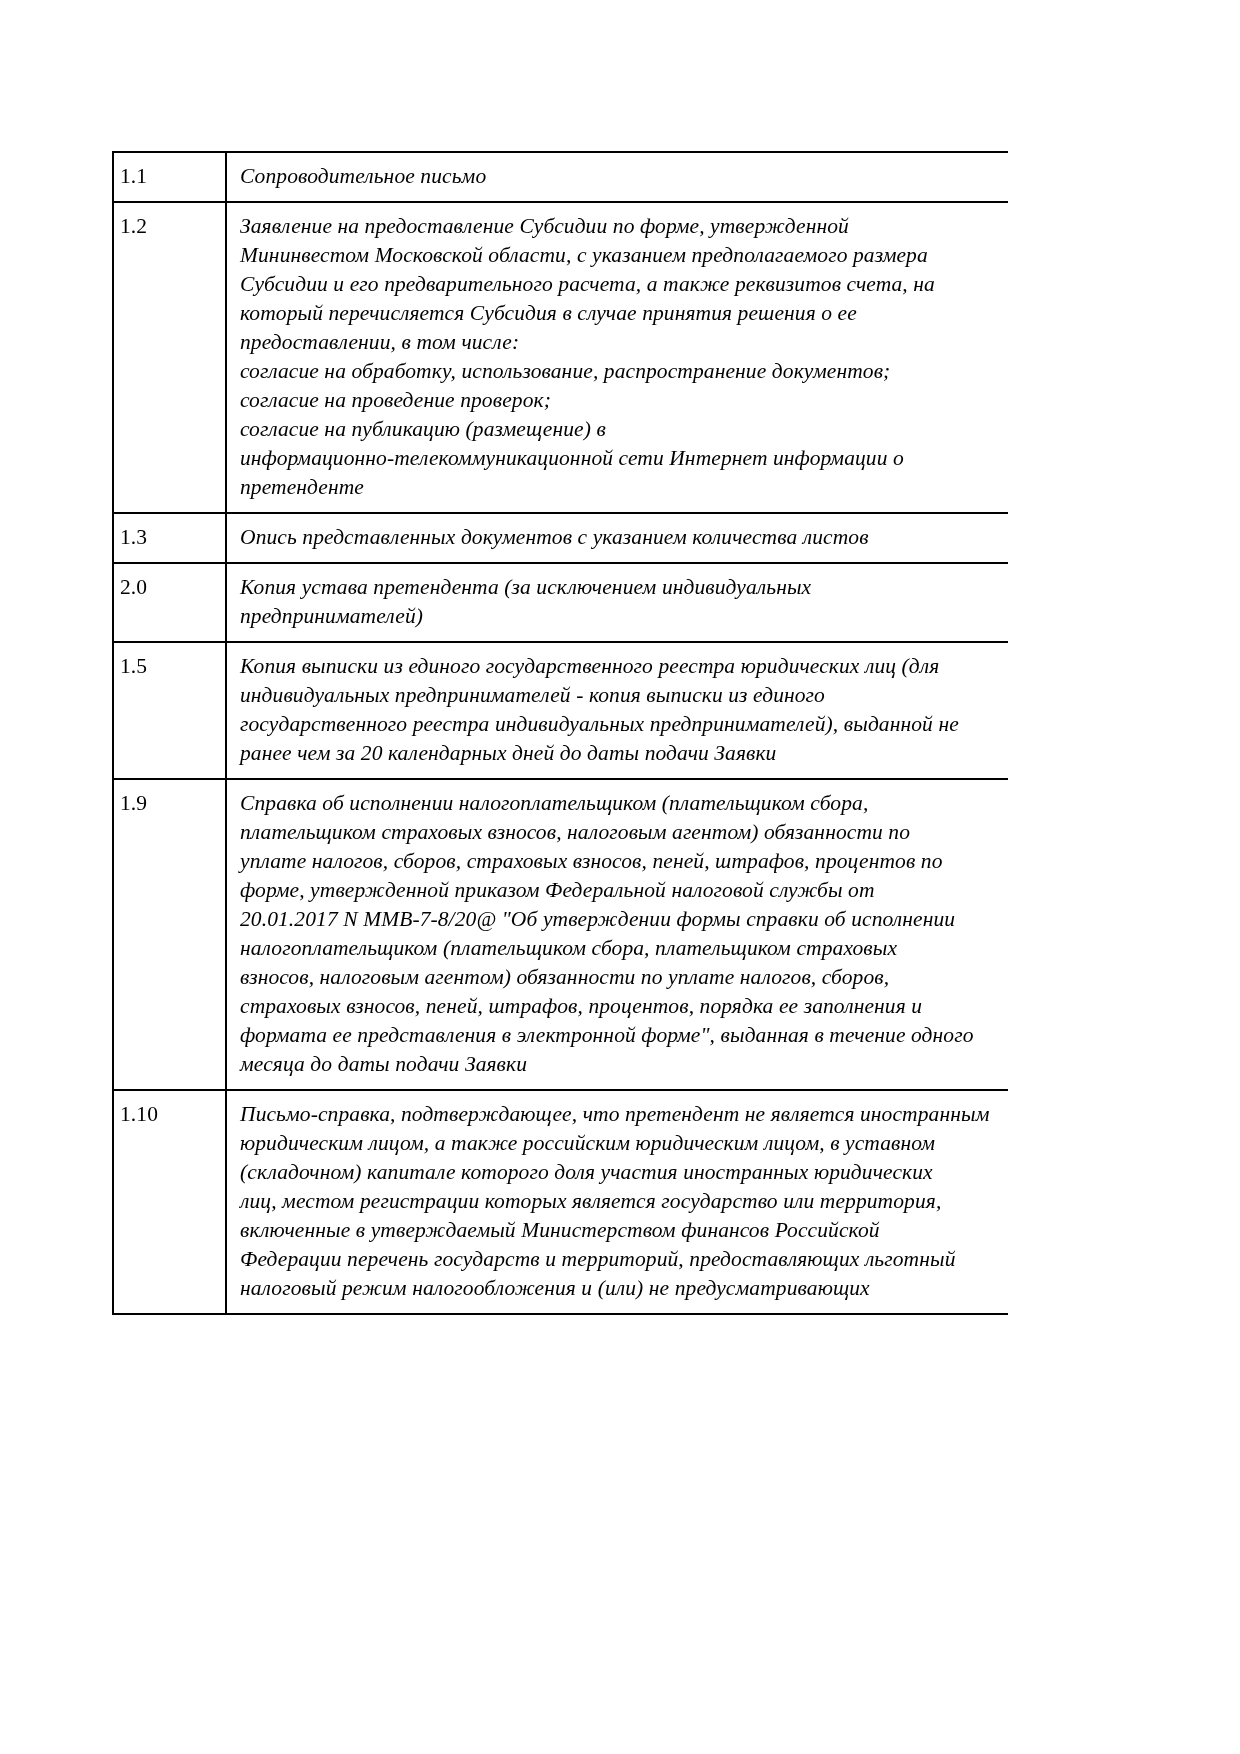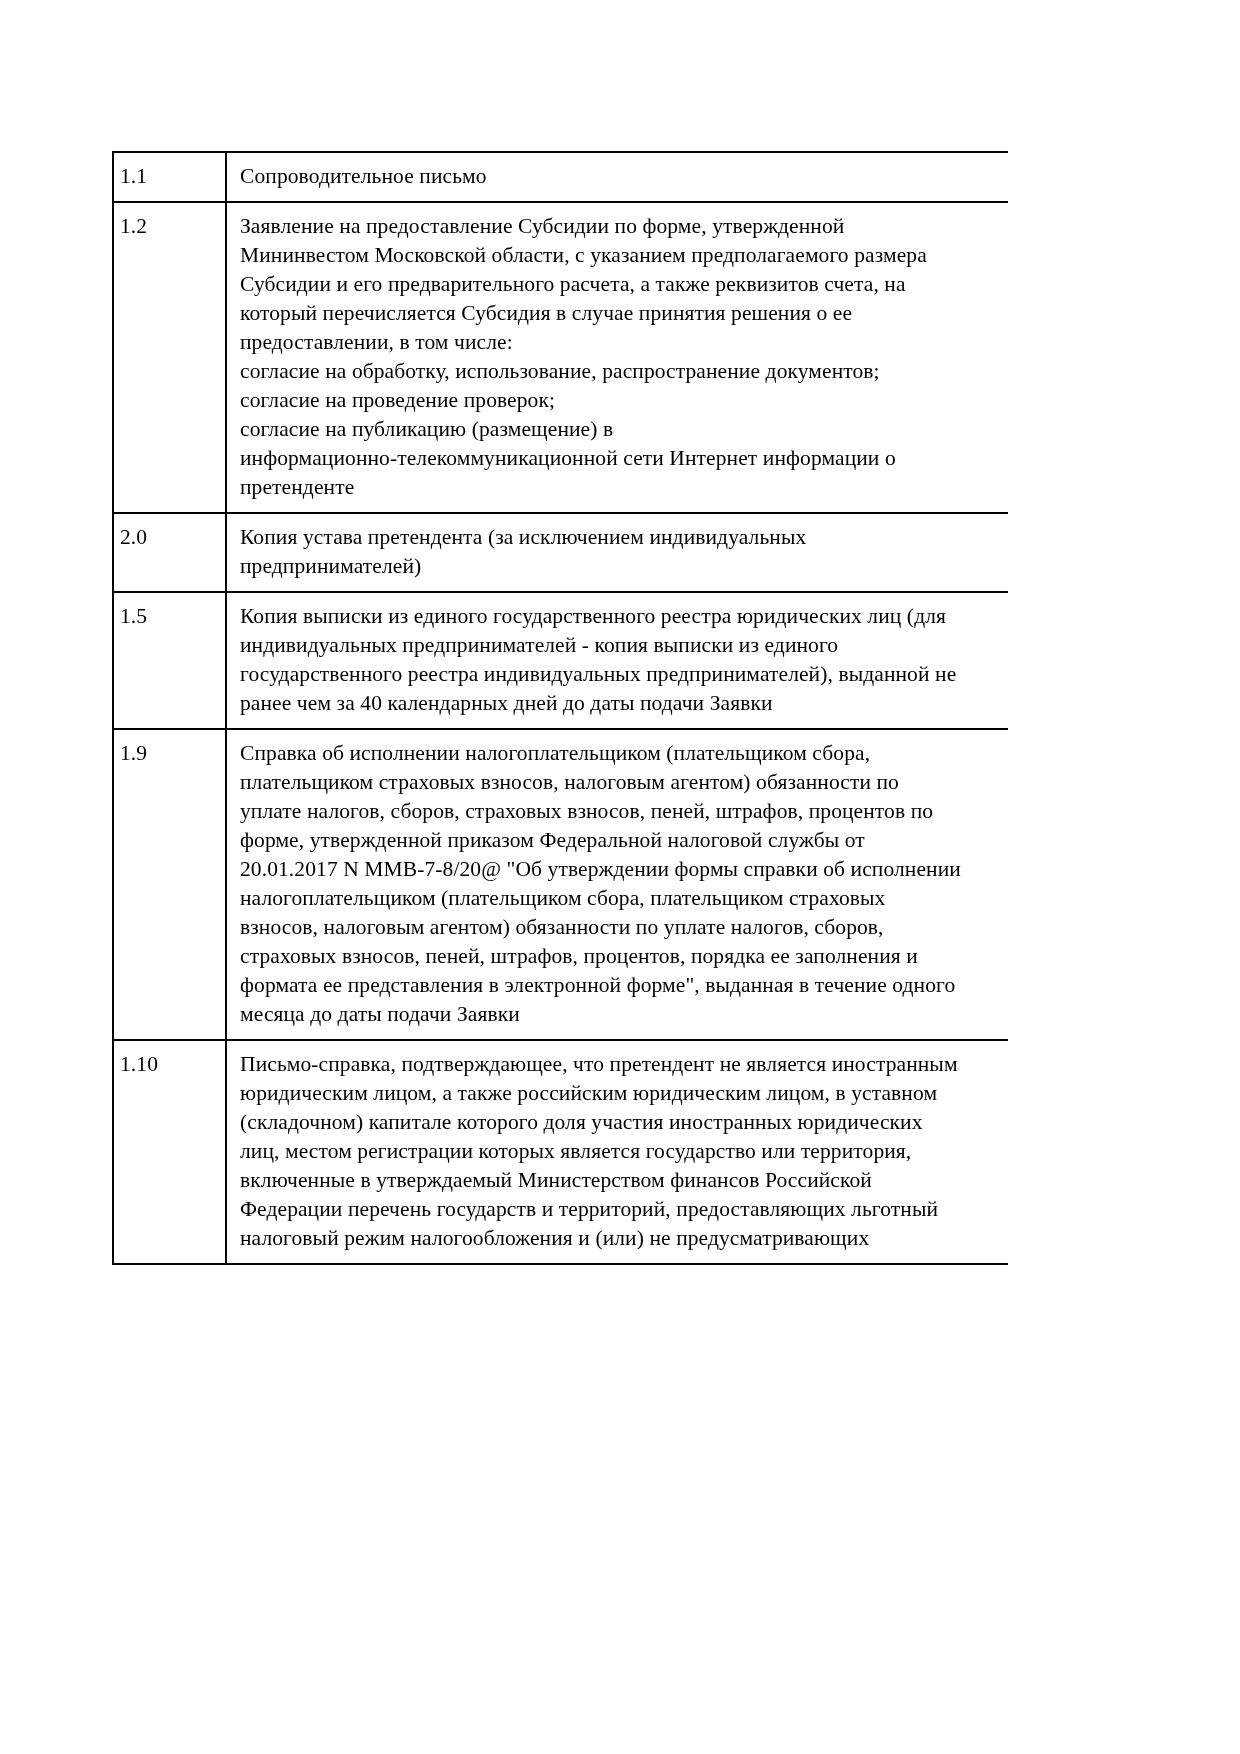--- a/index.html
+++ b/index.html
@@ -37,20 +37,21 @@
     letter-spacing: 0.1px;
   }
   td.num-cell {
     width: 101px;
     padding: 9px 4px 9px 6px;
   }
   td.text-cell {
     width: 845px;
     padding: 9px 21px 10px 13px;
     white-space: pre-line;
+    font-style: italic;
   }
 </style>
 </head>
 <body>
 
 <div class="page">
   <table class="doc-table">
     <tbody>
       <tr>
         <td class="num-cell">1.1</td>
@@ -63,30 +64,34 @@
 Субсидии и его предварительного расчета, а также реквизитов счета, на
 который перечисляется Субсидия в случае принятия решения о ее
 предоставлении, в том числе:
 согласие на обработку, использование, распространение документов;
 согласие на проведение проверок;
 согласие на публикацию (размещение) в
 информационно-телекоммуникационной сети Интернет информации о
 претенденте</td>
       </tr>
       <tr>
+        <td class="num-cell">1.3</td>
+        <td class="text-cell">Опись представленных документов с указанием количества листов</td>
+      </tr>
+      <tr>
         <td class="num-cell">2.0</td>
         <td class="text-cell">Копия устава претендента (за исключением индивидуальных
 предпринимателей)</td>
       </tr>
       <tr>
         <td class="num-cell">1.5</td>
         <td class="text-cell">Копия выписки из единого государственного реестра юридических лиц (для
 индивидуальных предпринимателей - копия выписки из единого
 государственного реестра индивидуальных предпринимателей), выданной не
-ранее чем за 40 календарных дней до даты подачи Заявки</td>
+ранее чем за 20 календарных дней до даты подачи Заявки</td>
       </tr>
       <tr>
         <td class="num-cell">1.9</td>
         <td class="text-cell">Справка об исполнении налогоплательщиком (плательщиком сбора,
 плательщиком страховых взносов, налоговым агентом) обязанности по
 уплате налогов, сборов, страховых взносов, пеней, штрафов, процентов по
 форме, утвержденной приказом Федеральной налоговой службы от
 20.01.2017 N ММВ-7-8/20@ "Об утверждении формы справки об исполнении
 налогоплательщиком (плательщиком сбора, плательщиком страховых
 взносов, налоговым агентом) обязанности по уплате налогов, сборов,

